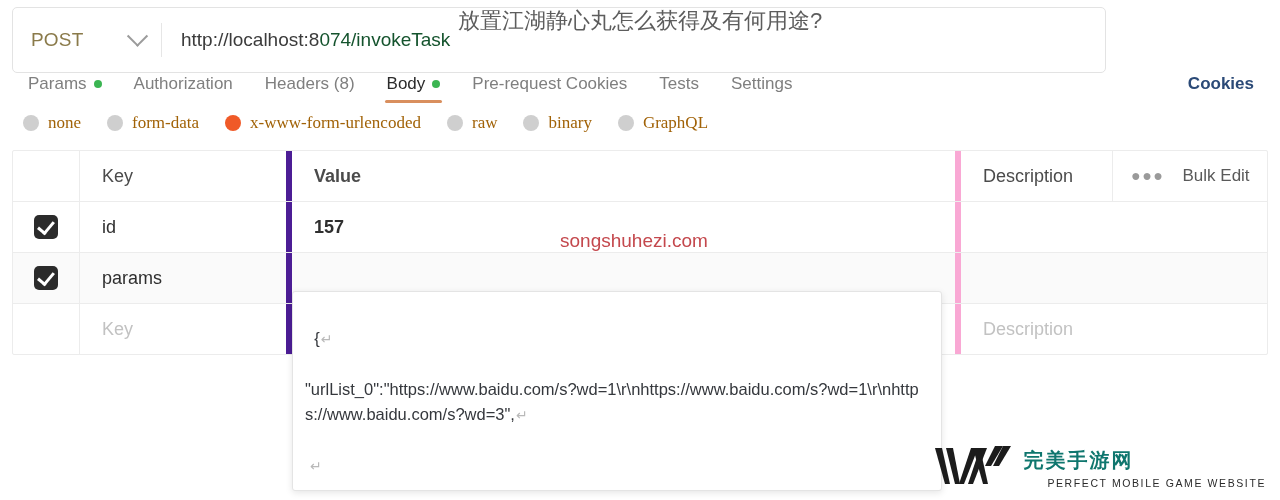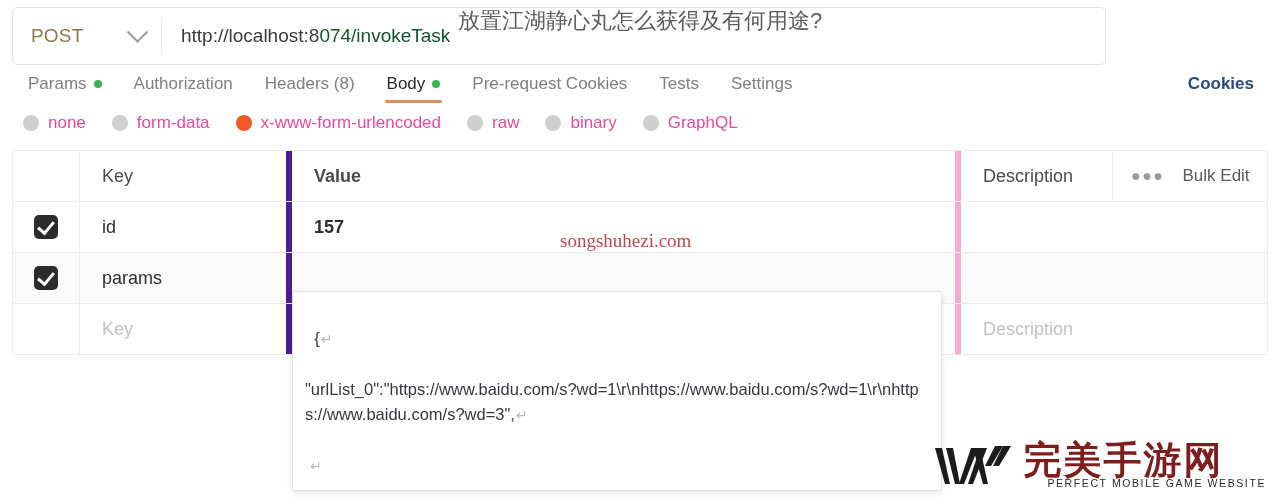--- a/index.html
+++ b/index.html
@@ -19,21 +19,21 @@
   
   .urlbar-row {
     display: flex;
     align-items: flex-start;
     padding: 7px 12px 0 12px;
     height: 62px;
     box-sizing: border-box;
   }
   .url-box {
     flex: 0 0 1094px;
-    height: 58px;
+    height: 66px;
     border: 1px solid #e3e3e3;
     border-radius: 5px;
     background: #fff;
     display: flex;
     align-items: center;
     box-sizing: border-box;
   }
   .method-select {
     display: flex;
     align-items: center;
@@ -154,22 +154,23 @@
     padding: 6px 12px 10px 12px;
     height: 38px;
     box-sizing: border-box;
   }
   .radio-item {
     display: flex;
     align-items: center;
     gap: 9px;
     margin-right: 26px;
     font-size: 17px;
-    color: #ec4899;
-    cursor: pointer;
+    color: #a16207;
+    cursor: pointer;
+    font-family: Liberation Serif, serif;
   }
   .radio-item:first-child { margin-left: 11px; }
   .radio-dot {
     width: 16px; height: 16px;
     border-radius: 50%;
     background: #cfcfcf;
     flex: 0 0 16px;
   }
   .radio-item.sel .radio-dot { background: #f05a28; }
 
@@ -289,42 +290,42 @@
     text-align: center;
     font-size: 22px;
     color: #5d5d5d;
     z-index: 20;
     pointer-events: none;
   }
   .wm-site {
     position: absolute;
     left: 560px;
     top: 230px;
-    font-family: Liberation Serif, serif;
+    font-family: Liberation Sans, sans-serif;
     font-size: 19px;
     color: #c4484d;
     z-index: 20;
     pointer-events: none;
   }
   .wm-logo {
     position: absolute;
     right: 14px;
     bottom: 10px;
     display: flex;
     align-items: center;
     gap: 12px;
     z-index: 20;
     pointer-events: none;
   }
   .wm-logo-mark { display: block; }
   .wm-logo-text { display: flex; flex-direction: column; }
   .wm-logo-cn {
-    font-size: 38px;
+    font-size: 20px;
     font-weight: bold;
-    color: #7f1d1d;
+    color: #0f766e;
     letter-spacing: 2px;
     line-height: 32px;
   }
   .wm-logo-en {
     font-size: 10.5px;
     color: #2b2b2b;
     letter-spacing: 1.6px;
     line-height: 14px;
     margin-left: 24px;
   }

